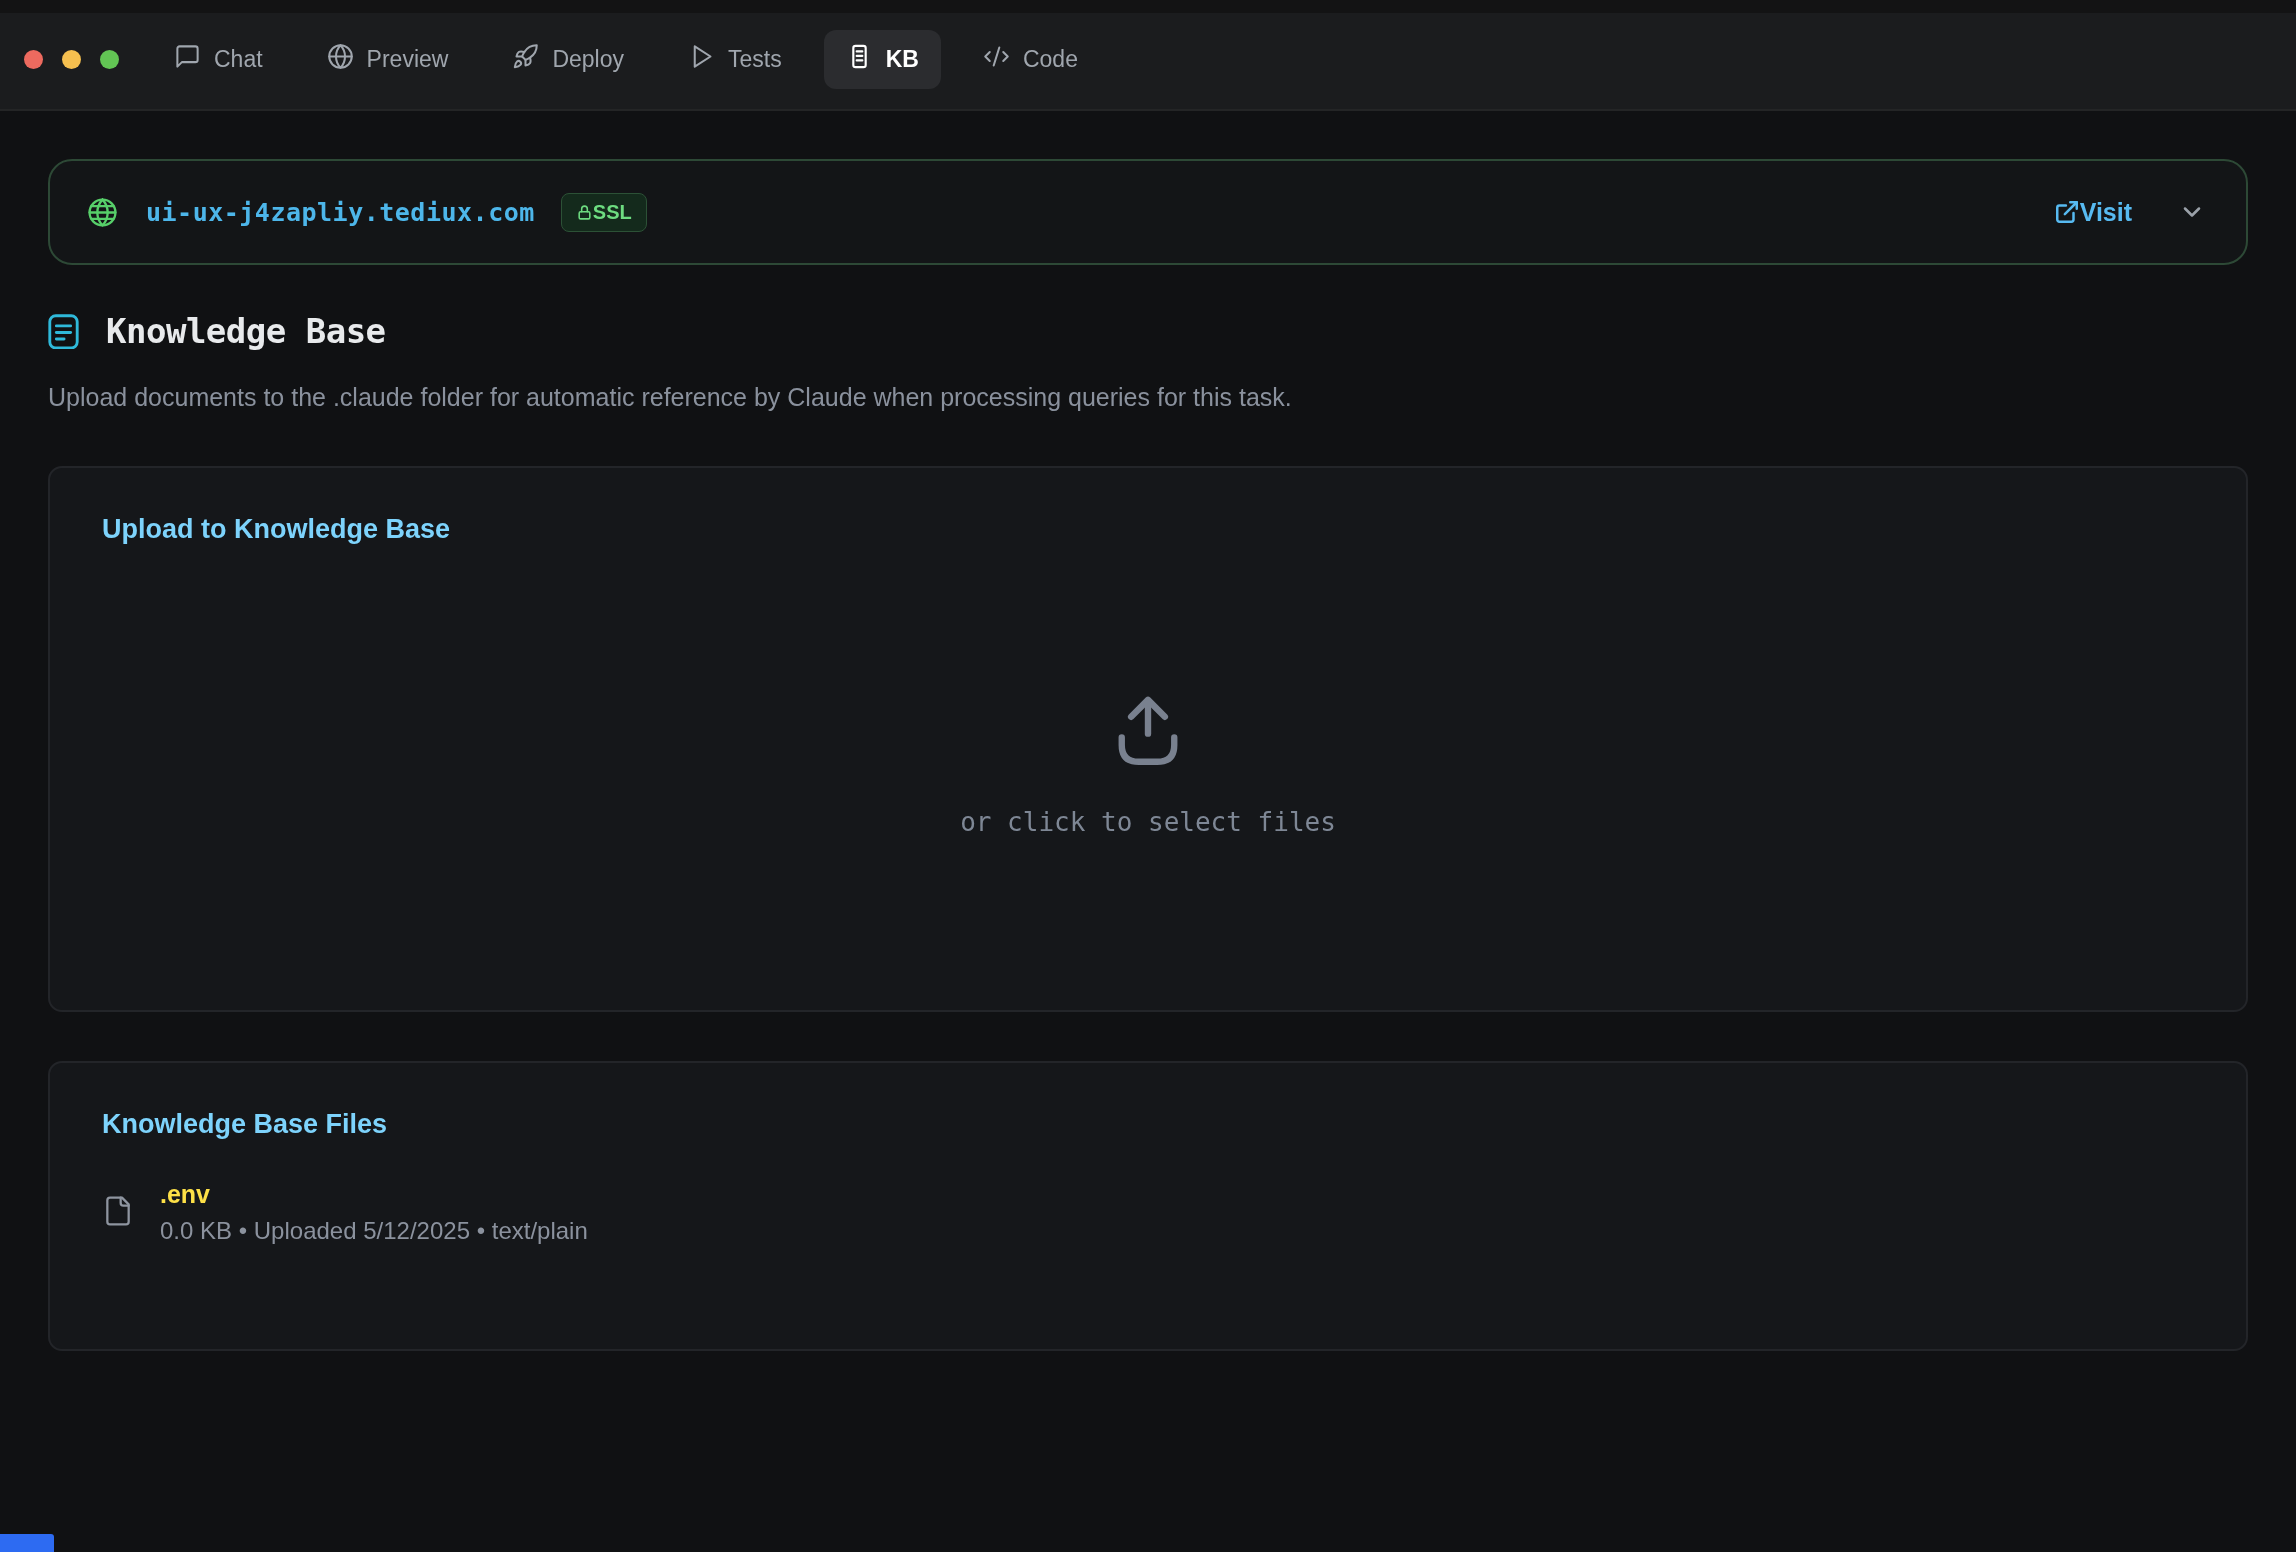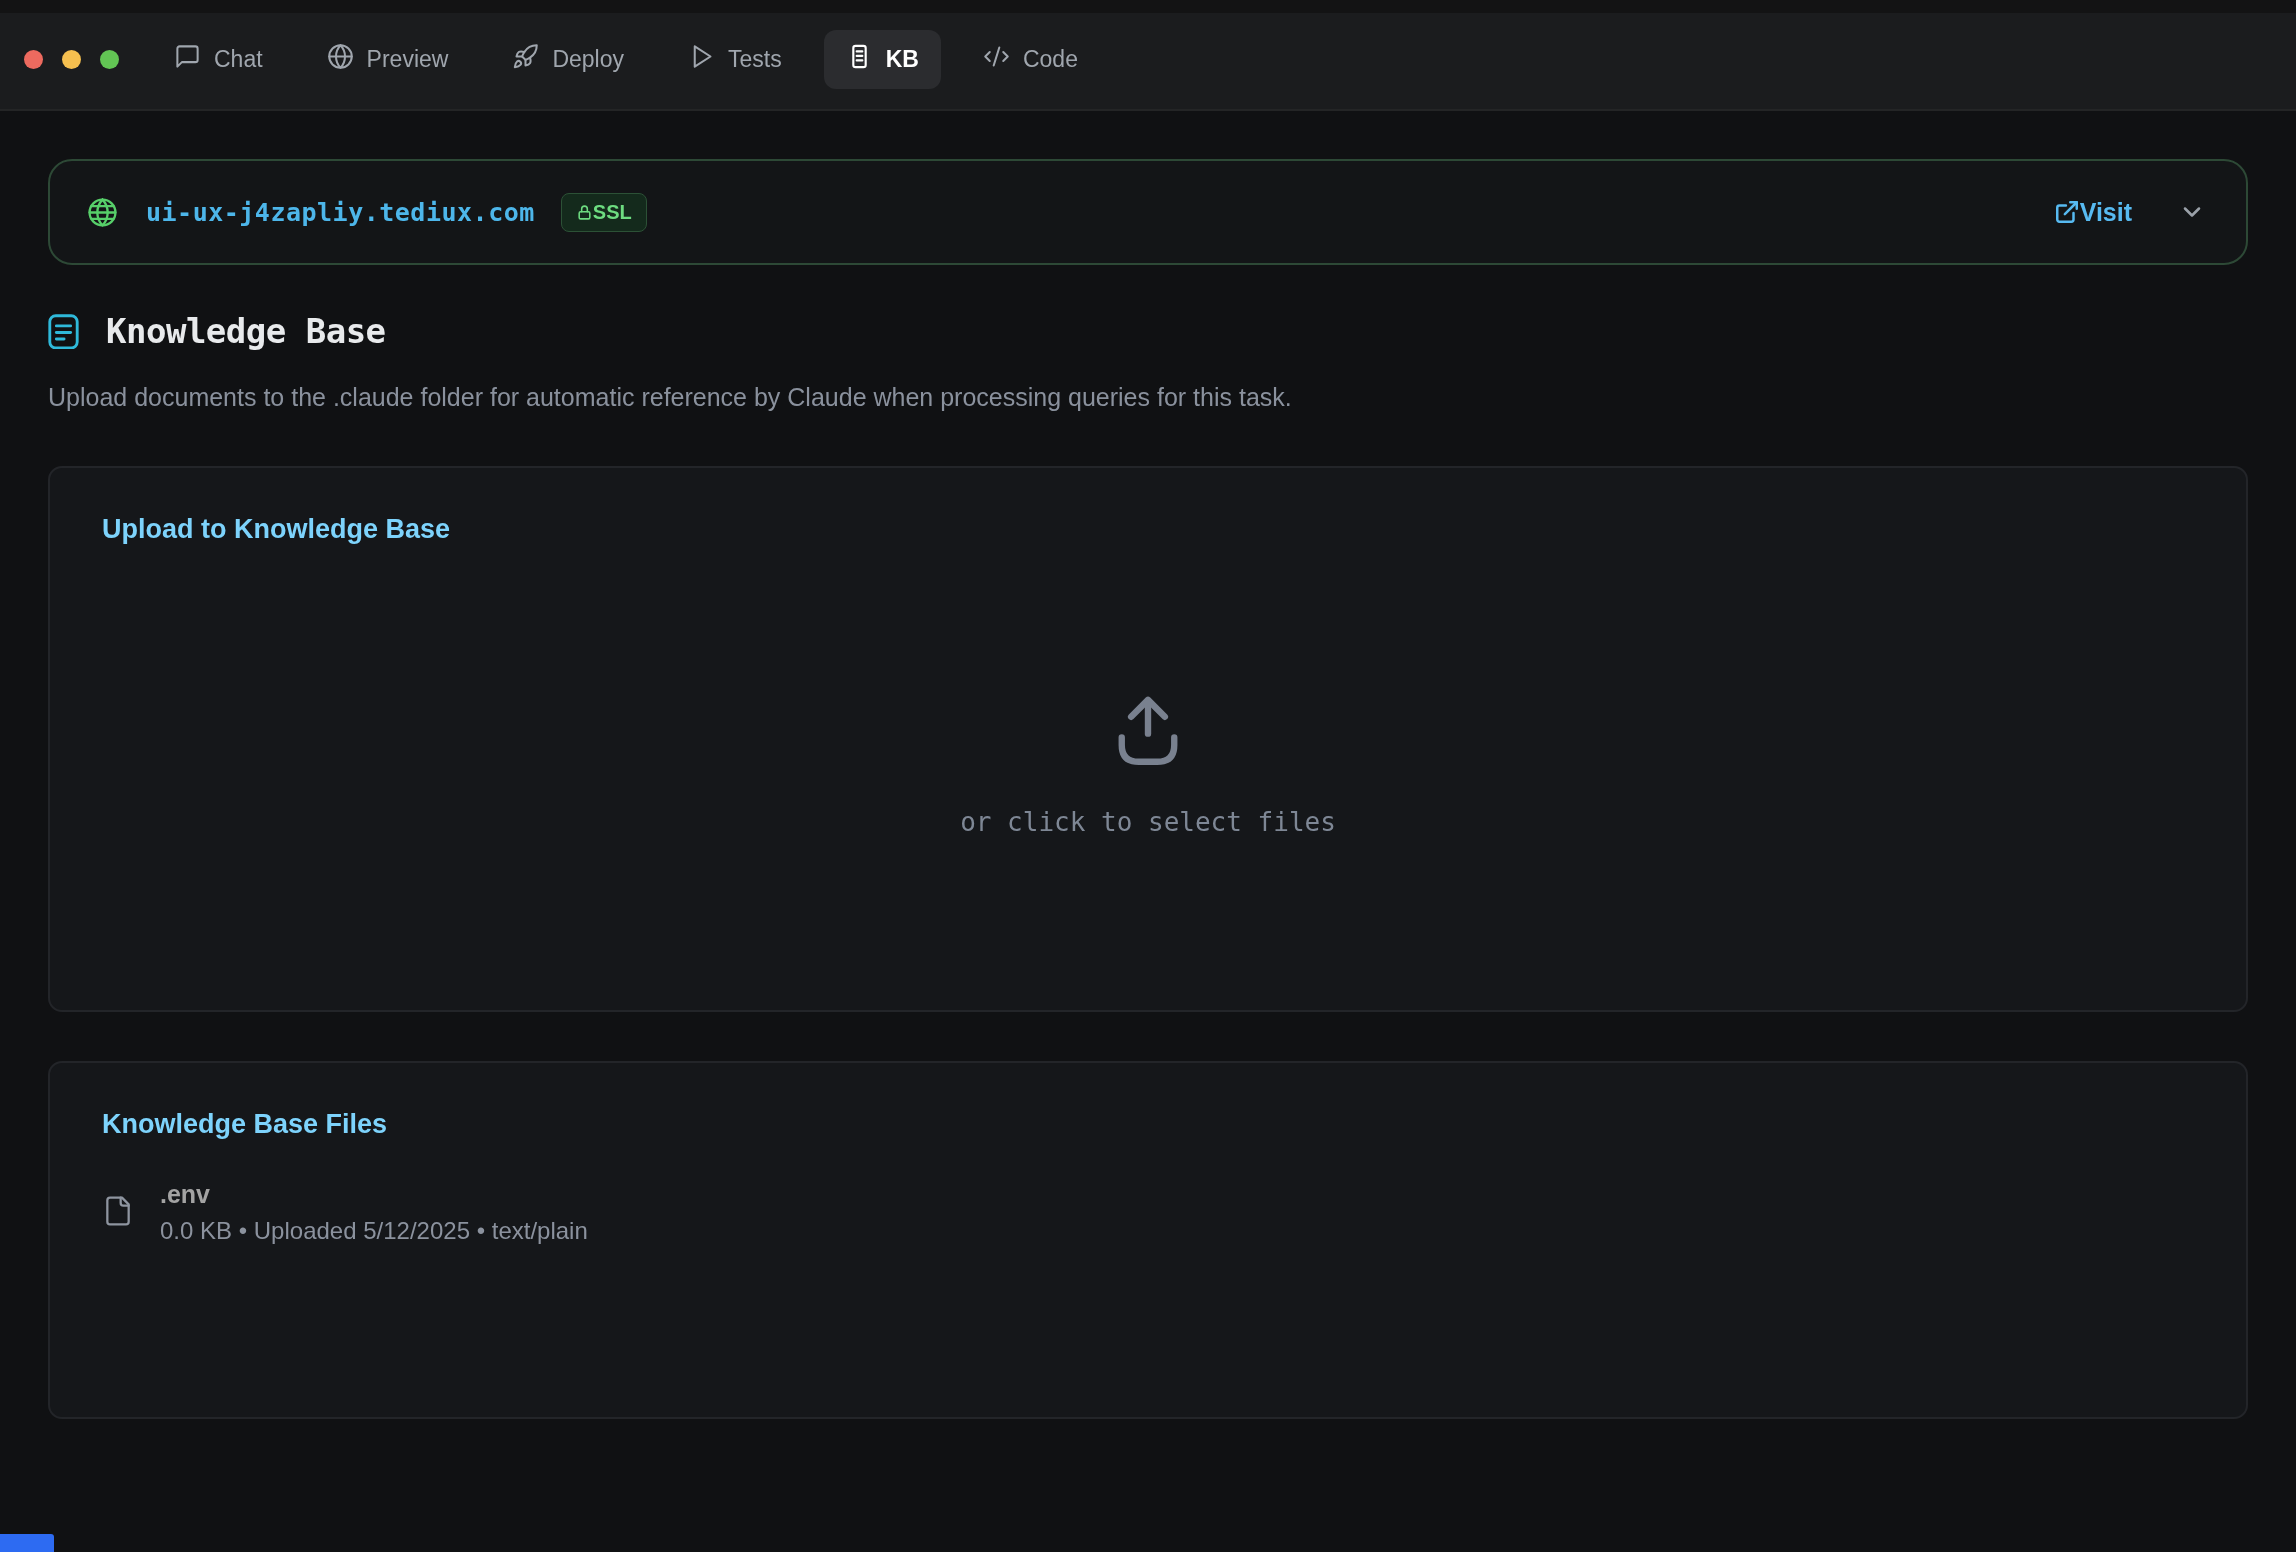--- a/index.html
+++ b/index.html
@@ -94,24 +94,24 @@
     margin-top:52px;
     font-family:"DejaVu Sans Mono", monospace;
     font-size:31px; font-weight:bold; color:#dee1e5;
   }
   .drop-sub {
     margin-top:30px;
     font-family:"DejaVu Sans Mono", monospace;
     font-size:26px; color:#7e8795;
   }
 
-  .files-card { margin-top:49px; height:358px; }
+  .files-card { margin-top:49px; height:290px; }
   .file-row { margin-top:40px; display:flex; align-items:center; gap:26px; cursor:pointer; }
   .file-glyph { width:32px; height:40px; color:#8e95a0; flex:none; }
-  .file-name { font-size:25px; font-weight:bold; color:#a3a3a3; }
+  .file-name { font-size:25px; font-weight:bold; color:#fde047; }
   .file-meta { margin-top:8px; font-size:24px; color:#8b929e; }
 
   .bottom-blue {
     position:absolute; left:0; bottom:0;
     width:54px; height:18px;
     background:#2d6bf2; border-top-right-radius:3px;
   }
 </style>
 </head>
 <body>

